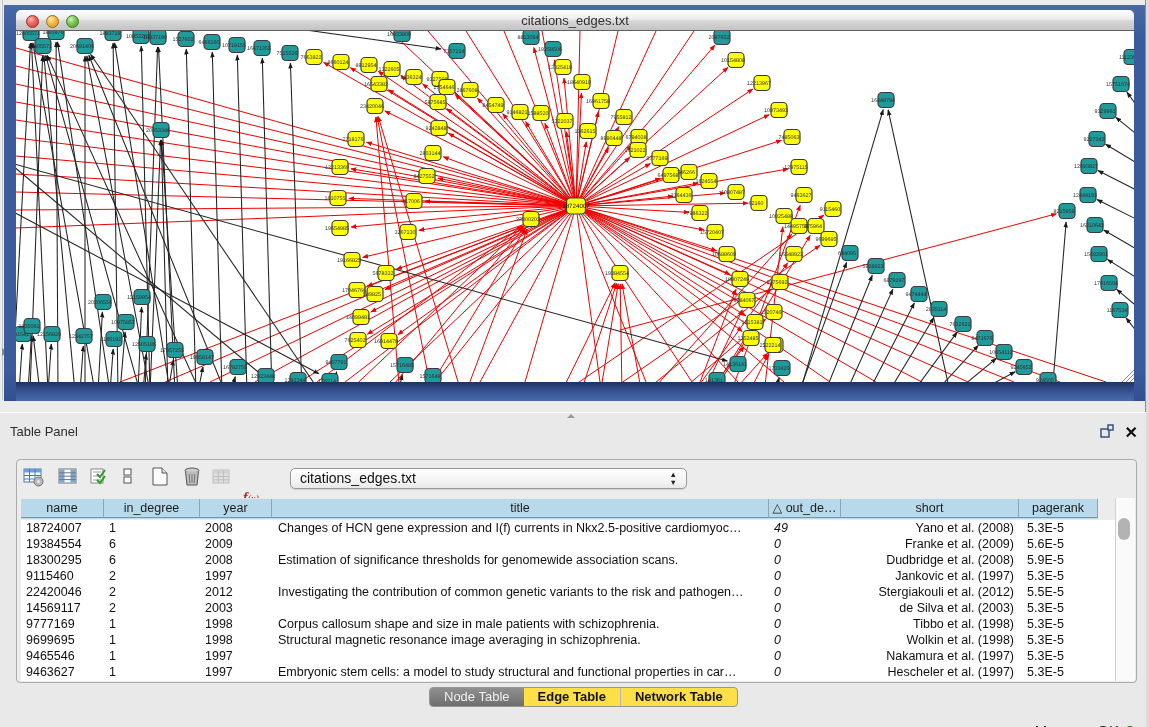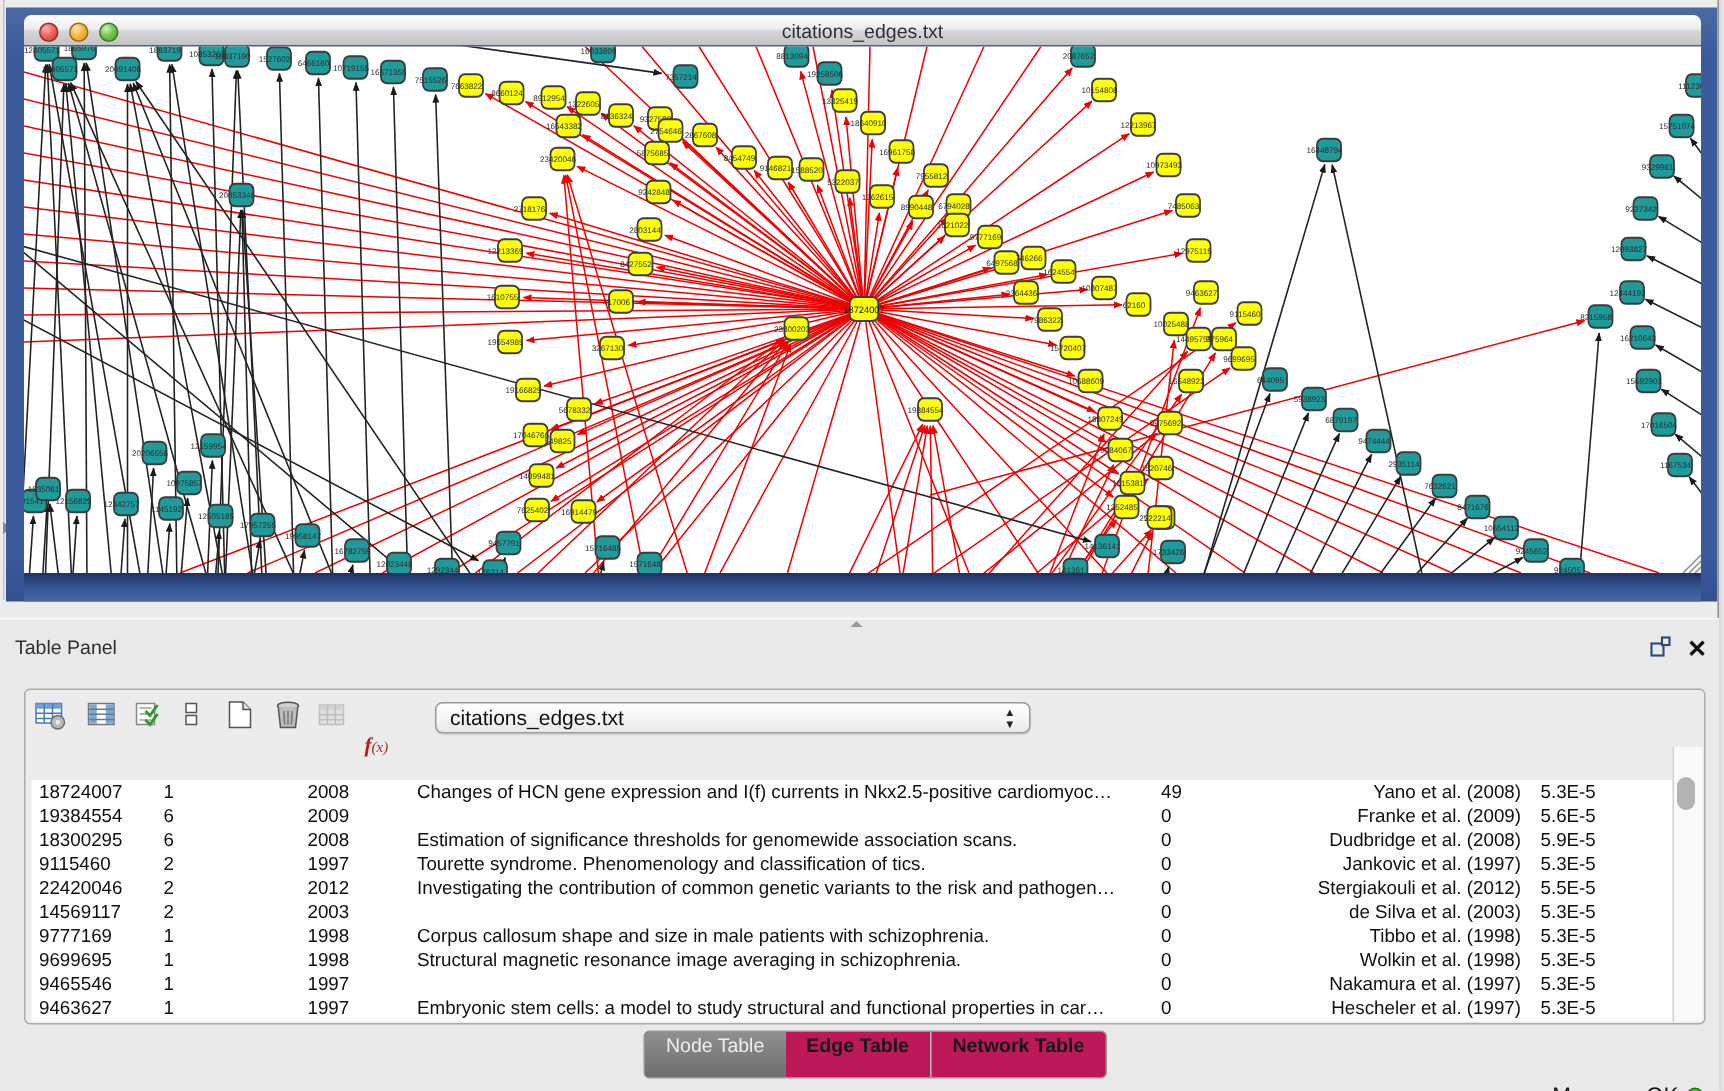--- a/index.html
+++ b/index.html
@@ -30,29 +30,29 @@
 #combo .ct{position:absolute;left:9px;top:1px;font-size:14px;color:#111;}
 #combo .ar{position:absolute;right:9px;top:1px;font-size:8px;color:#333;line-height:9px;text-align:center;}
 #thead{position:absolute;left:4px;top:38px;width:1077px;height:20px;background:#b8d9ea;border-top:1px solid #e8e8e8;}
 #thead .hc{position:absolute;top:0;height:19px;border-right:1px solid #8aa6b4;border-bottom:1px solid #8f8f8f;
  font-size:12.5px;color:#1c1c1c;text-align:center;line-height:19px;box-sizing:border-box;}
 
 .c0{left:5px;width:78px;}
 .c1{left:88px;width:92px;}
 .c2{left:184px;width:68px;}
 .c3{left:257px;width:490px;}
-.c4{left:753px;width:68px;}
+.c4{left:753px;width:68px;font-style:italic;}
 .c5{left:825px;width:168px;text-align:right;}
 .c6{left:1006px;width:70px;}
 #tbody{position:absolute;left:4px;top:60px;width:1098px;height:161px;background:#fff;overflow:hidden;font-size:12.5px;color:#101010;}
 .tr{position:relative;height:16px;line-height:16px;white-space:nowrap;}
 .tr div{position:absolute;top:0;overflow:hidden;}
 #vscroll{position:absolute;left:1098px;top:38px;width:19px;height:183px;background:#fafafa;border-left:1px solid #d0d0d0;}
 #vthumb{position:absolute;left:2px;top:20px;width:12px;height:22px;border-radius:6px;background:#b3b3b3;}
-#tabs{position:absolute;left:429px;top:274px;height:32px;border:1px solid #969696;border-radius:4px;background:#be185d;
+#tabs{position:absolute;left:429px;top:274px;height:20px;border:1px solid #969696;border-radius:4px;background:#fde047;
  box-sizing:border-box;display:flex;}
 .tab{font-size:13px;padding:0 14px;line-height:18px;color:#141414;font-weight:bold;}
 #tab-node{background:linear-gradient(180deg,#909090,#6e6e6e);color:#efefef;border-radius:3px 0 0 3px;font-weight:normal;}
 #tab-net{border-left:1px solid #b9b9b9;}
 #memory{position:absolute;right:10px;top:309px;font-size:15px;color:#1a1a1a;}
 #memdot{display:inline-block;width:10px;height:10px;border-radius:50%;background:#3dbb35;border:1px solid #2a6b20;vertical-align:-2px;margin-left:5px;}
 </style></head>
 <body>
 <div id="stage">
   <div class="abs" id="leftline"></div>
@@ -610,20 +610,29 @@
             <line x1="12.6" y1="4" x2="12.6" y2="17" stroke="#9a9a9a"></line>
           <line x1="2" y1="10.5" x2="18" y2="10.5" stroke="#9a9a9a"></line>
             <line x1="2" y1="13.8" x2="18" y2="13.8" stroke="#9a9a9a"></line>
         </svg>
         <div class="ticon" style="left:222px;top:2px;font-family:Liberation Serif, serif;font-style:italic;font-size:14px;color:#b91c1c;margin-top:24px;"><b>f</b><span style="font-size:10px;">(x)</span></div>
         <div id="combo">
             <span class="ct">citations_edges.txt</span>
             <span class="ar" style="font-size:7.5px;color:#222;top:2px;line-height:8px;">▲<br>▼</span>
           </div>
       </div>
+      <div id="thead">
+        <div class="hc" style="left:0;width:83px;">name</div>
+        <div class="hc" style="left:83px;width:96px;">in_degree</div>
+        <div class="hc" style="left:179px;width:72px;">year</div>
+        <div class="hc" style="left:251px;width:497px;">title</div>
+        <div class="hc" style="left:748px;width:72px;">△ out_de…</div>
+        <div class="hc" style="left:820px;width:178px;">short</div>
+        <div class="hc" style="left:998px;width:79px;">pagerank</div>
+      </div>
       <div id="tbody">
 <div class="tr">
             <div class="c0">18724007</div>
             <div class="c1">1</div>
             <div class="c2">2008</div>
             <div class="c3">Changes of HCN gene expression and I(f) currents in Nkx2.5-positive cardiomyoc…</div>
             <div class="c4">49</div>
             <div class="c5">Yano et al. (2008)</div>
             <div class="c6">5.3E-5</div>
           </div>
@@ -641,21 +650,20 @@
             <div class="c2">2008</div>
             <div class="c3">Estimation of significance thresholds for genomewide association scans.</div>
             <div class="c4">0</div>
             <div class="c5">Dudbridge et al. (2008)</div>
             <div class="c6">5.9E-5</div>
           </div>
 <div class="tr">
             <div class="c0">9115460</div>
             <div class="c1">2</div>
             <div class="c2">1997</div>
-            <div class="c3">Tourette syndrome. Phenomenology and classification of tics.</div>
             <div class="c4">0</div>
             <div class="c5">Jankovic et al. (1997)</div>
             <div class="c6">5.3E-5</div>
           </div>
 <div class="tr">
             <div class="c0">22420046</div>
             <div class="c1">2</div>
             <div class="c2">2012</div>
             <div class="c3">Investigating the contribution of common genetic variants to the risk and pathogen…</div>
             <div class="c4">0</div>

